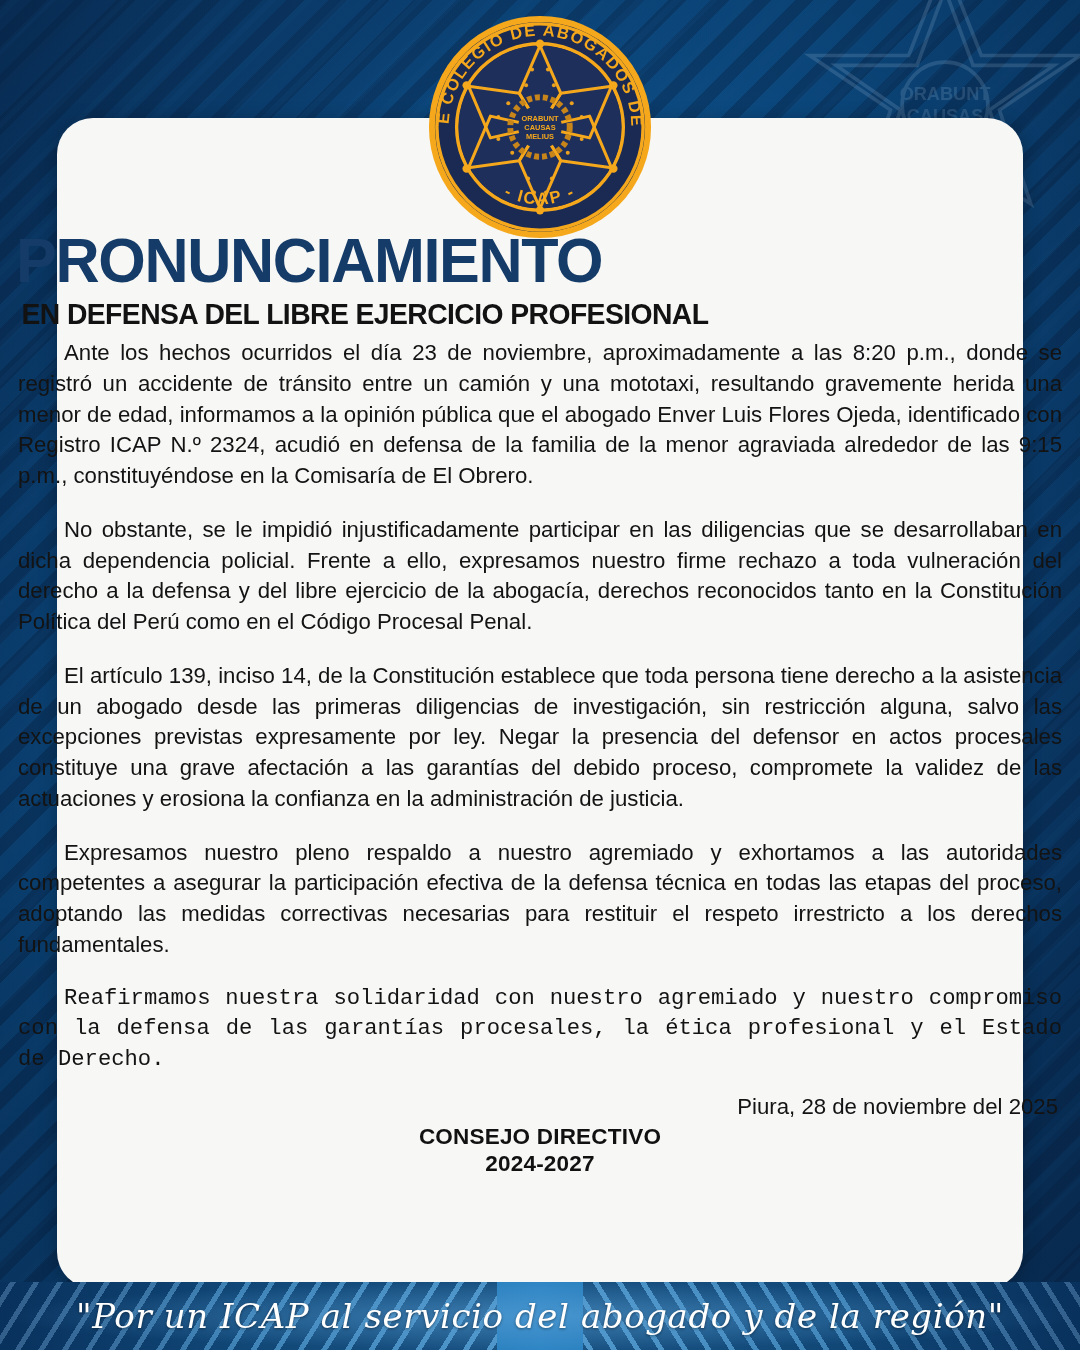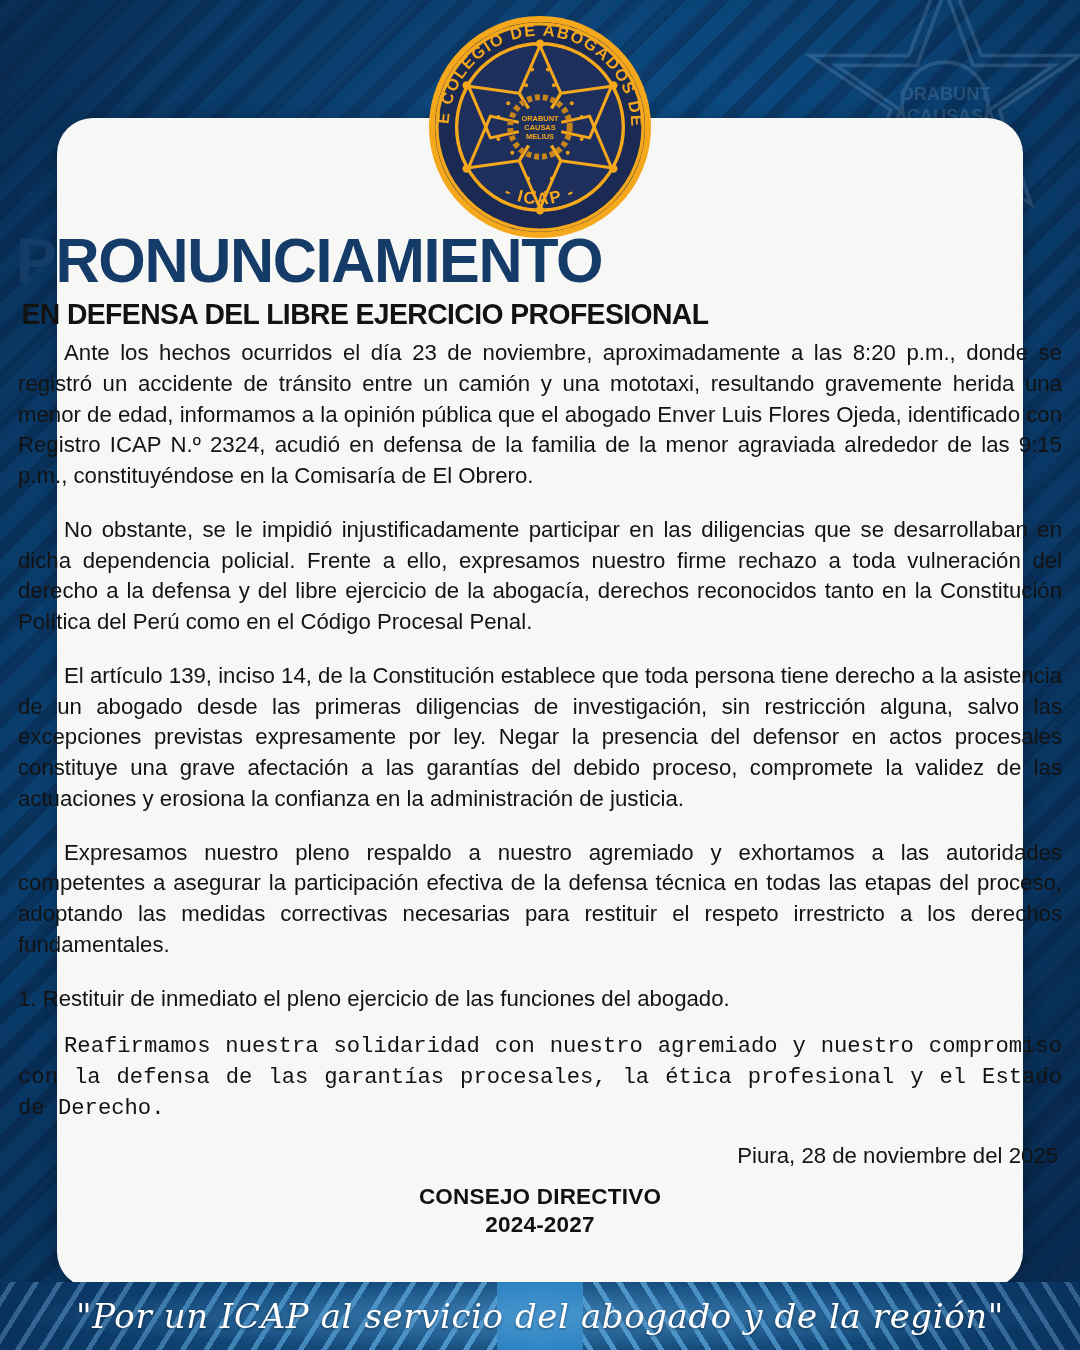--- a/index.html
+++ b/index.html
@@ -129,21 +129,20 @@
     text-indent: 46px;
   }
   #body-text p.item { text-indent: 0; margin-bottom: 6px; }
   #body-text p.tight { margin-bottom: 2px; }
   #body-text p.last-para { margin-bottom: 10px; font-family: Liberation Mono, monospace; }
   #body-text p.nojust { text-align: left; }
 
   .date-line {
     text-align: right;
     margin-top: 16px;
-    margin-bottom: 12px;
     font-size: 22.2px;
     color: #131313;
     padding-right: 4px;
   }
 
   .council {
     text-align: center;
     font-weight: bold;
     font-size: 22.5px;
     letter-spacing: 0.2px;
@@ -302,21 +301,20 @@
   <div id="title">PRONUNCIAMIENTO</div>
   <div id="subtitle">EN DEFENSA DEL LIBRE EJERCICIO PROFESIONAL</div>
 </div>
 
 <div id="body-text">
   <p>Ante los hechos ocurridos el día 23 de noviembre, aproximadamente a las 8:20 p.m., donde se registró un accidente de tránsito entre un camión y una mototaxi, resultando gravemente herida una menor de edad, informamos a la opinión pública que el abogado Enver Luis Flores Ojeda, identificado con Registro ICAP N.º 2324, acudió en defensa de la familia de la menor agraviada alrededor de las 9:15 p.m., constituyéndose en la Comisaría de El Obrero.</p>
   <p>No obstante, se le impidió injustificadamente participar en las diligencias que se desarrollaban en dicha dependencia policial. Frente a ello, expresamos nuestro firme rechazo a toda vulneración del derecho a la defensa y del libre ejercicio de la abogacía, derechos reconocidos tanto en la Constitución Política del Perú como en el Código Procesal Penal.</p>
   <p>El artículo 139, inciso 14, de la Constitución establece que toda persona tiene derecho a la asistencia de un abogado desde las primeras diligencias de investigación, sin restricción alguna, salvo las excepciones previstas expresamente por ley. Negar la presencia del defensor en actos procesales constituye una grave afectación a las garantías del debido proceso, compromete la validez de las actuaciones y erosiona la confianza en la administración de justicia.</p>
   <p>Expresamos nuestro pleno respaldo a nuestro agremiado y exhortamos a las autoridades competentes a asegurar la participación efectiva de la defensa técnica en todas las etapas del proceso, adoptando las medidas correctivas necesarias para restituir el respeto irrestricto a los derechos fundamentales.</p>
 
-  <p class="item nojust">1.   Restituir de inmediato el pleno ejercicio de las funciones del abogado.</p>
 
   <p class="last-para" style="margin-top:18px;">Reafirmamos nuestra solidaridad con nuestro agremiado y nuestro compromiso con la defensa de las garantías procesales, la ética profesional y el Estado de Derecho.</p>
 
   <div class="date-line">Piura, 28 de  noviembre del 2025</div>
 
   <div class="council">CONSEJO DIRECTIVO</div>
   <div class="council">2024-2027</div>
 </div>
 
 <div id="footer">

